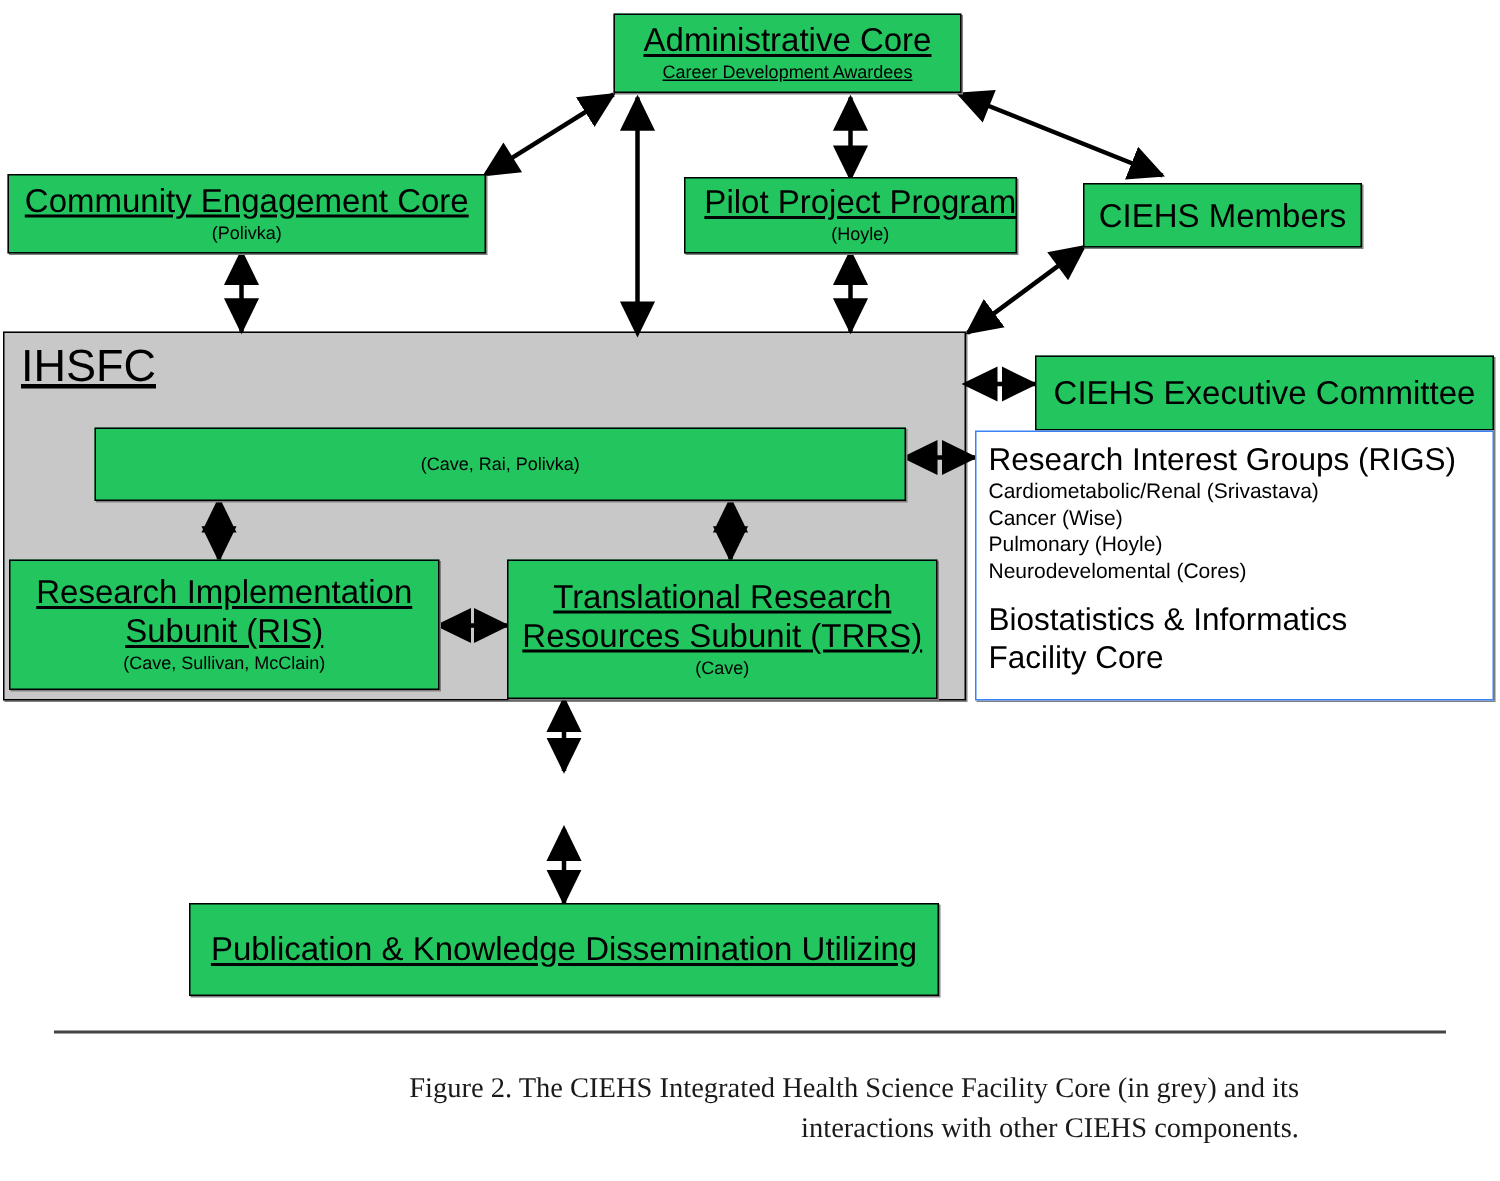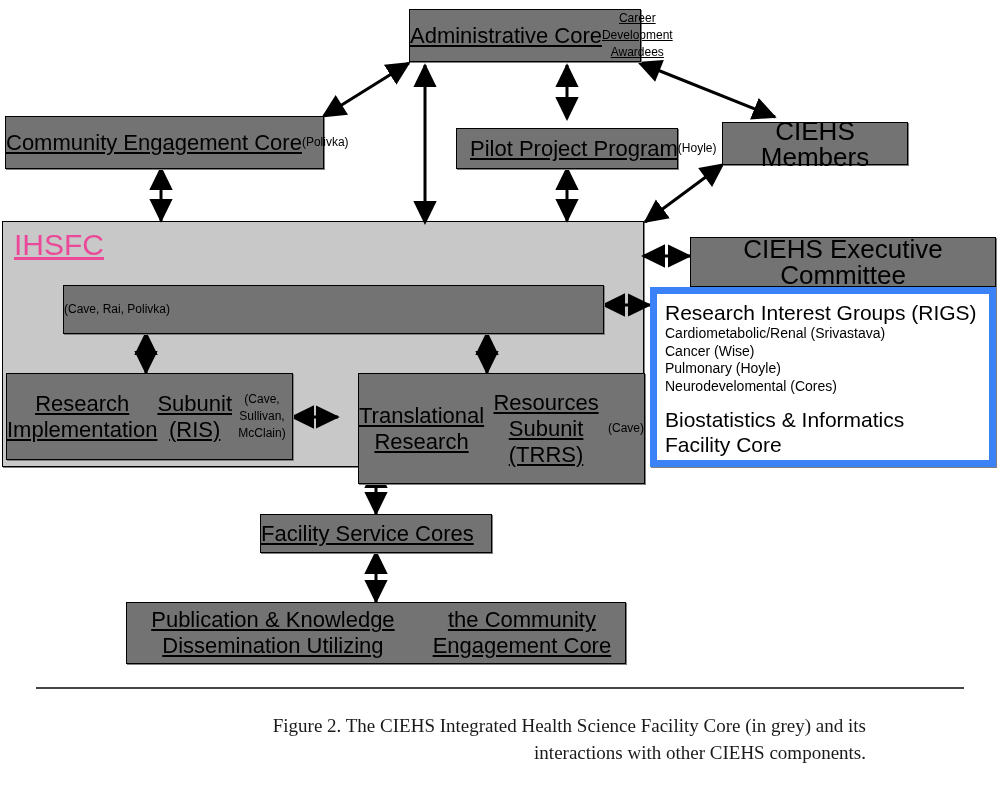--- a/index.html
+++ b/index.html
@@ -5,69 +5,69 @@
   * { box-sizing: border-box; margin: 0; padding: 0; }
   html, body {
     width: 1000px; height: 787px;
     background: #ffffff;
     font-family: "Liberation Sans", sans-serif;
   }
   #canvas { position: relative; width: 1000px; height: 787px; overflow: hidden; }
 
   .box {
     position: absolute;
-    background: #737373;
+    background: #22c55e;
     border: 1px solid #000;
     box-shadow: 1px 1px 0 0 #808080;
     display: flex;
-    flex-direction: row;
+    flex-direction: column;
     align-items: center;
-    justify-content: flex-start;
+    justify-content: center;
     z-index: 5;
   }
   .box .ttl {
     font-size: 22px;
     line-height: 26px;
     text-decoration: underline;
     text-align: center;
     white-space: nowrap;
     color: #000;
   }
   .box .ttl.two { white-space: normal; }
   .box .sub {
     font-size: 12px;
     line-height: 17px;
     text-align: center;
     color: #000;
   }
   .box .sub.ul { text-decoration: underline; }
-  .box .plain { font-size: 26px; line-height: 26px; text-align: center; color:#000; }
+  .box .plain { font-size: 22px; line-height: 26px; text-align: center; color:#000; }
 
   
   #ihsfc {
     position: absolute;
     background: #c8c8c8;
     border: 1px solid #000;
     box-shadow: 1px 1px 0 0 #808080;
     z-index: 2;
   }
   #ihsfc-label {
     position: absolute;
     font-size: 30px;
     line-height: 34px;
     text-decoration: underline;
-    color: #ec4899;
+    color: #000000;
     z-index: 6;
   }
 
   
   #rigs {
     position: absolute;
     background: #ffffff;
-    border: 7px solid #3b82f6;
+    border: 1px solid #3b82f6;
     box-shadow: 1px 1px 0 0 #808080;
     z-index: 5;
     padding: 6px 0 0 8px;
   }
   #rigs .rigs-title { font-size: 21px; line-height: 25px; color:#000; white-space: nowrap; }
   #rigs .rigs-item { font-size: 14px; line-height: 17.5px; color:#000; white-space: nowrap; }
   #rigs .rigs-gap { height: 12px; }
   #rigs .rigs-big { font-size: 21px; line-height: 25px; color:#000; white-space: nowrap; }
 
   svg#arrows { position: absolute; left:0; top:0; width:1000px; height:787px; z-index: 4; pointer-events: none; }
@@ -141,21 +141,21 @@
   <div class="box" style="left:409px; top:9px; width:232px; height:53px;">
     <div class="ttl">Administrative Core</div>
     <div class="sub ul">Career Development Awardees</div>
   </div>
 
   <div class="box" style="left:5px; top:116px; width:319px; height:53px;">
     <div class="ttl">Community Engagement Core</div>
     <div class="sub">(Polivka)</div>
   </div>
 
-  <div class="box" style="left:456px; top:128px; width:222px; height:41px;padding-left:13px;">
+  <div class="box" style="left:456px; top:118px; width:222px; height:51px;padding-left:13px;">
     <div class="ttl">Pilot Project Program</div>
     <div class="sub">(Hoyle)</div>
   </div>
 
   <div class="box" style="left:722px; top:122px; width:186px; height:43px;">
     <div class="plain">CIEHS Members</div>
   </div>
 
   <div class="box" style="left:690px; top:237px; width:306px; height:50px;">
     <div class="plain">CIEHS Executive Committee</div>
@@ -175,33 +175,29 @@
   <div class="box" style="left:63px; top:285px; width:541px; height:49px;">
     <div class="sub">(Cave, Rai, Polivka)</div>
   </div>
 
   <div class="box" style="left:6px; top:373px; width:287px; height:87px;">
     <div class="ttl two">Research Implementation</div>
     <div class="ttl two">Subunit (RIS)</div>
     <div class="sub">(Cave, Sullivan, McClain)</div>
   </div>
 
-  <div class="box" style="left:338px; top:373px; width:287px; height:111px;margin-left:20px;">
+  <div class="box" style="left:338px; top:373px; width:287px; height:93px;">
     <div class="ttl two">Translational Research</div>
     <div class="ttl two">Resources Subunit (TRRS)</div>
     <div class="sub">(Cave)</div>
   </div>
 
-  <div class="box" style="left:260px; top:514px; width:232px; height:39px;">
-    <div class="ttl">Facility Service Cores</div>
-  </div>
 
   <div class="box" style="left:126px; top:602px; width:500px; height:62px;">
     <div class="ttl two">Publication &amp; Knowledge Dissemination Utilizing</div>
-    <div class="ttl two">the Community Engagement Core</div>
   </div>
 
   <div id="hrule"></div>
   <div id="caption">
     <div>Figure 2.  The CIEHS Integrated Health Science Facility Core (in grey) and its</div>
     <div>interactions with other CIEHS components.</div>
   </div>
 
 </div>
 

